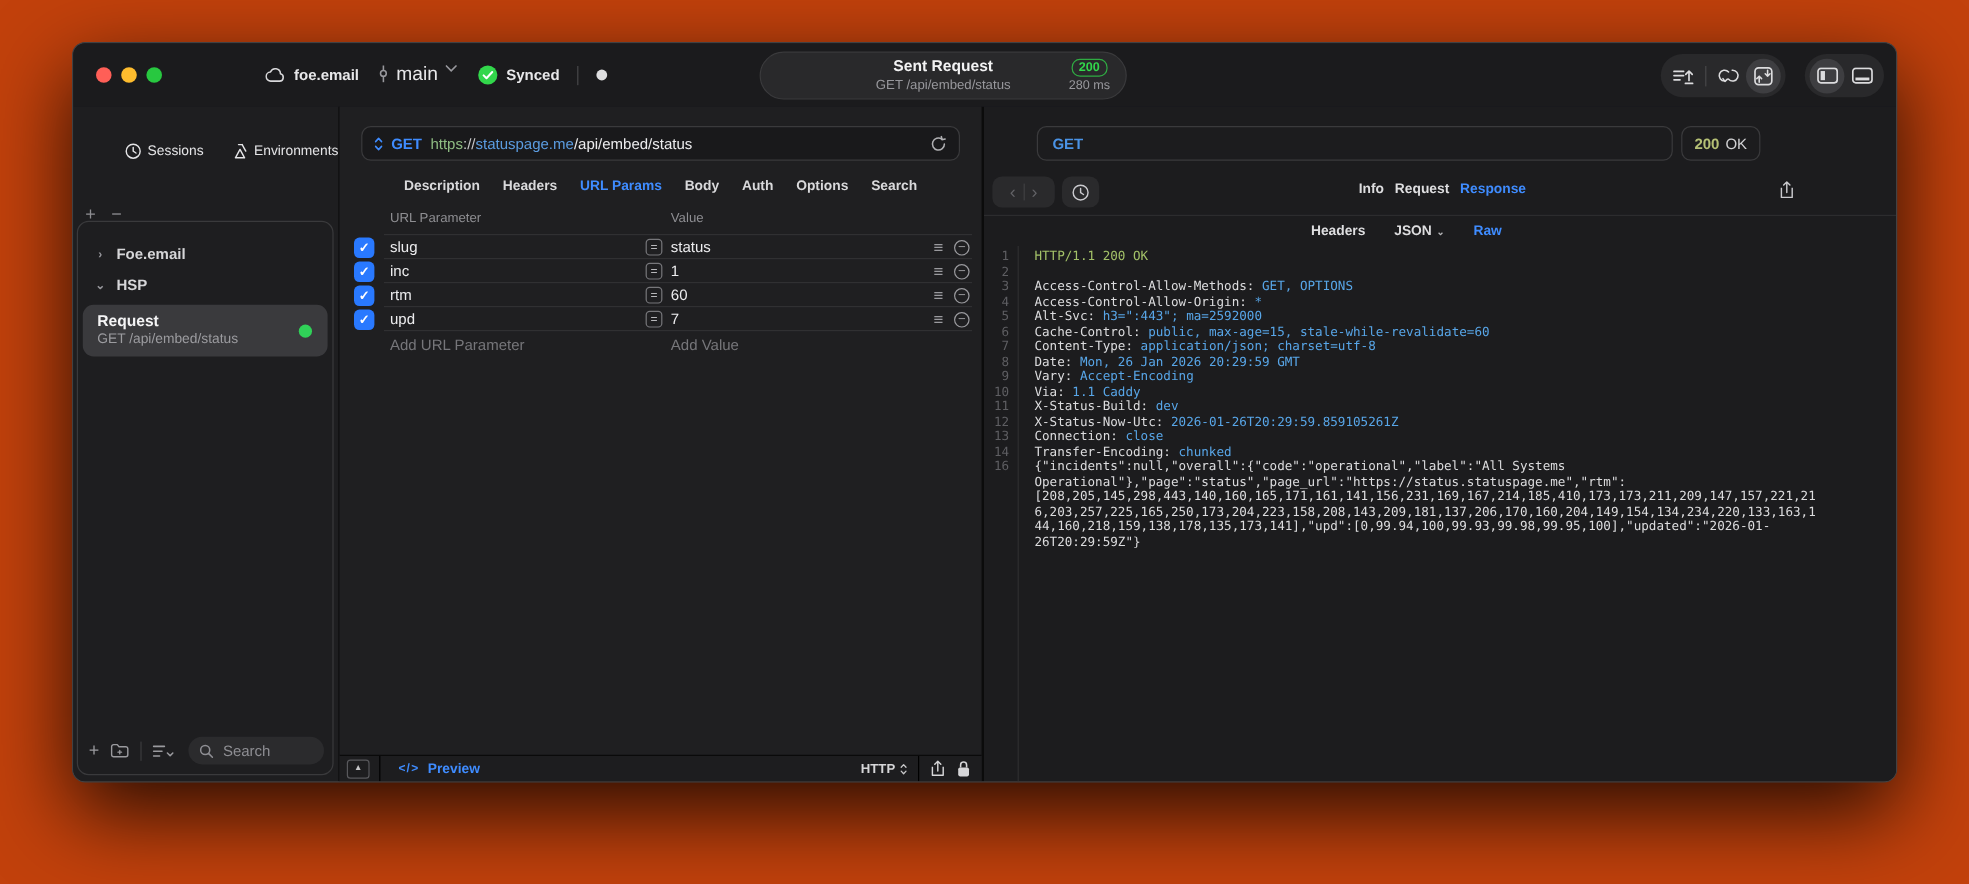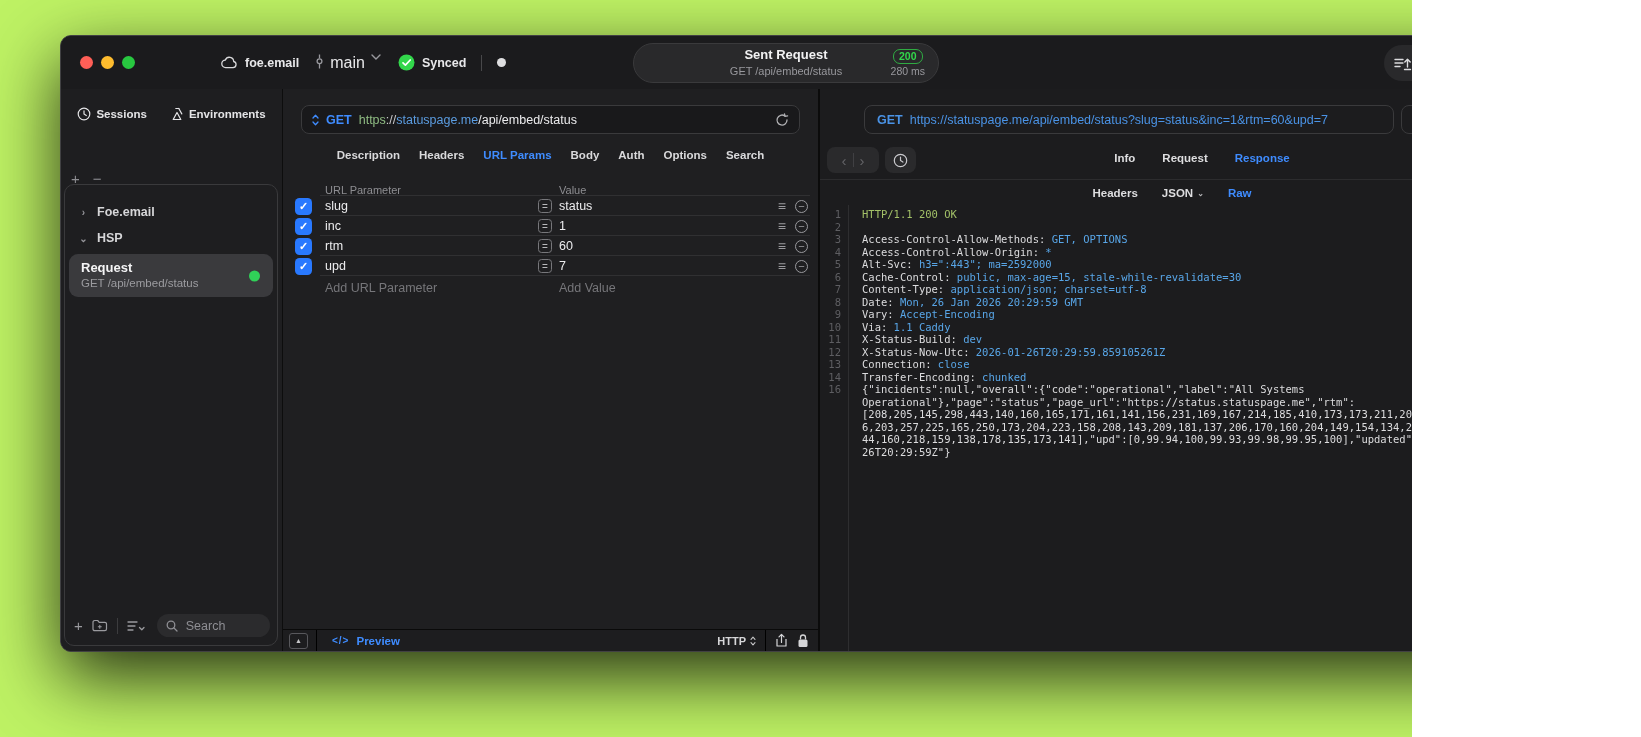--- a/index.html
+++ b/index.html
@@ -1,16 +1,16 @@
 <!DOCTYPE html>
 <html><head>
 <meta charset="utf-8">
 <style>
   html,body{margin:0;padding:0;}
-  .screen{position:relative;width:1412px;height:737px;background:#bef264;font-family:"Liberation Sans",sans-serif;overflow:hidden;color:#e8e8ea;}
+  .screen{position:relative;width:1641px;height:737px;background:#c2410c;font-family:"Liberation Sans",sans-serif;overflow:hidden;color:#e8e8ea;}
   .window{position:absolute;left:60px;top:35px;width:1521px;height:617px;background:#1e1e20;border:1px solid #414143;border-radius:11px;box-shadow:0 25px 70px rgba(0,0,0,.8);overflow:hidden;display:flex;flex-direction:column;box-sizing:border-box;}
   svg{display:block;}
   
   .titlebar{flex:0 0 53px;height:53px;display:flex;align-items:center;position:relative;background:#1b1b1d;}
   .traffic{display:flex;gap:8px;margin-left:19px;}
   .tl{width:13px;height:13px;border-radius:50%;}
   .tl.red{background:#ff5f57}.tl.yellow{background:#febc2e}.tl.green{background:#28c840}
   .proj-group{display:flex;align-items:center;margin-left:86px;gap:7px;font-size:12.5px;font-weight:600;color:#e8e8ea;}
   .branch-group{display:flex;align-items:flex-start;gap:6px;margin-left:16px;color:#e8e8ea;}
   .sync-group{display:flex;align-items:center;gap:7px;margin-left:17px;}
@@ -29,21 +29,21 @@
   .p2{left:1443px;}
   .tb-btn{width:29px;height:29px;border-radius:50%;display:flex;align-items:center;justify-content:center;color:#dcdcde;}
   .tb-btn.hl{background:#3e3e41;}
   .tb-vdiv{width:1px;height:17px;background:#48484a;margin:0 4px;}
   
   .content{flex:1;display:flex;min-height:0;background:#1e1e20;}
   .sidebar{flex:0 0 221px;width:221px;position:relative;border-right:1px solid #0d0d0d;}
   .mid{flex:0 0 535px;width:535px;position:relative;border-right:2px solid #0b0b0b;background:#1f1f21;display:flex;flex-direction:column;}
   .resp{flex:1;position:relative;background:#1c1c1e;overflow:hidden;}
   
-  .sb-tabs{display:flex;gap:22px;justify-content:center;margin-top:18px;font-size:11.5px;font-weight:700;color:#e4e4e6;}
+  .sb-tabs{display:flex;gap:22px;justify-content:flex-end;margin-top:30px;font-size:11.5px;font-weight:400;color:#e4e4e6;}
   .sb-tab{display:flex;align-items:center;gap:5px;}
   .sb-plusminus{position:absolute;top:82px;left:10px;display:flex;gap:13px;color:#8e8e92;font-size:15px;line-height:1;}
   .sb-inset{position:absolute;left:3px;right:4px;top:95px;bottom:5px;border:1px solid #3a3a3c;border-radius:10px;box-sizing:border-box;}
   .sb-tree{padding-top:14px;}
   .tree-row{display:flex;align-items:center;gap:9px;padding:6px 14px;color:#d6d6d8;font-size:12.5px;font-weight:600;}
   .chev{color:#98989d;font-size:10px;width:9px;text-align:center;}
   .req-card{margin:3px 4px 0;background:#3a3a3d;border-radius:9px;padding:6px 12px 8px;position:relative;}
   .req-title{font-size:13px;font-weight:700;color:#f4f4f5;}
   .req-sub{font-size:11.5px;color:#9c9ca0;margin-top:2px;}
   .req-dot{position:absolute;right:13px;top:50%;transform:translateY(-50%);width:11px;height:11px;border-radius:50%;background:#30d158;}
@@ -54,21 +54,21 @@
   ::placeholder{color:#8e8e93;opacity:1;}
   
   .url-bar{margin:16px 18px 0;height:29px;background:#19191b;border:1px solid #3a3a3c;border-radius:8px;display:flex;align-items:center;padding:0 10px;gap:7px;font-size:12.5px;box-sizing:border-box;}
   .m-get{color:#3f8cff;font-weight:700;}
   .u-scheme{color:#8fbc83;}.u-sep{color:#c9c9cb;}.u-host{color:#5b9ce0;}.u-path{color:#ececee;}
   .u-url{display:flex;}
   .u-refresh{margin-left:auto;color:#b0b0b3;}
   .rtabs{display:flex;justify-content:center;gap:19px;margin-top:15px;font-size:11.5px;font-weight:600;color:#d9d9db;}
   .rtab.active{color:#3f8cff;}
   .ptable{margin-top:15px;font-size:12.5px;}
-  .phead{position:relative;height:20px;display:flex;align-items:flex-end;color:#8e8e92;font-size:11px;}
+  .phead{position:relative;height:20px;display:flex;align-items:flex-start;color:#8e8e92;font-size:11px;}
   .phead .c1{margin-left:42px;}
   .phead .c2{position:absolute;left:276px;}
   .phead::after,.param-row::after{content:"";position:absolute;left:37px;right:8px;bottom:0;border-bottom:1px solid #303032;}
   .param-row{display:flex;align-items:center;height:20px;position:relative;}
   .cb{width:17px;height:17px;border-radius:4.5px;background:#2979ff;color:#fff;font-size:11px;font-weight:700;display:flex;align-items:center;justify-content:center;margin-left:12px;flex:0 0 17px;}
   .pname{margin-left:13px;width:213px;color:#ececee;}
   .eq{width:14px;height:14px;border:1px solid #77777b;border-radius:3.5px;color:#b8b8bb;font-size:10px;display:flex;align-items:center;justify-content:center;flex:0 0 14px;box-sizing:border-box;}
   .pval{margin-left:7px;color:#ececee;flex:1;}
   .ricons{display:flex;gap:9px;margin-right:10px;color:#9a9a9e;align-items:center;}
   .hamb{font-size:14px;line-height:1;}
@@ -88,21 +88,21 @@
   .resp-top{margin:16px 0 0 44px;display:flex;gap:7px;}
   .resp-url{width:530px;height:29px;border:1px solid #3a3a3c;border-radius:8px;display:flex;align-items:center;padding:0 12px;font-size:12.5px;color:#4a93e6;gap:7px;box-sizing:border-box;white-space:nowrap;overflow:hidden;}
   .r-get{font-weight:700;}
   .resp-status{height:29px;border:1px solid #3a3a3c;border-radius:8px;display:flex;align-items:center;padding:0 10px;gap:5px;font-size:12.5px;box-sizing:border-box;}
   .st-code{color:#b5c075;font-weight:700;}
   .st-ok{color:#d2d2d4;}
   .resp-ctrl{position:relative;height:28px;margin-top:12px;}
   .nav-pill{position:absolute;left:7px;top:1px;width:52px;height:26px;background:#2a2a2c;border-radius:8px;display:flex;align-items:center;justify-content:center;color:#636367;font-size:15px;}
   .nav-div{width:1px;height:14px;background:#404043;margin:0 6px;}
   .hist-pill{position:absolute;left:65px;top:1px;width:31px;height:26px;background:#2a2a2c;border-radius:8px;display:flex;align-items:center;justify-content:center;color:#cacace;}
-  .resp-tabs{position:absolute;left:4px;right:0;top:6px;display:flex;justify-content:center;gap:27px;font-size:11.5px;font-weight:600;color:#dedee0;}
+  .resp-tabs{position:absolute;left:4px;right:0;top:6px;display:flex;justify-content:center;gap:9px;font-size:11.5px;font-weight:600;color:#dedee0;}
   .resp-tab.active{color:#3f8cff;}
   .resp-share{position:absolute;right:84px;top:4px;color:#cacace;}
   .resp-sep{margin-top:5px;border-top:1px solid #2c2c2e;}
   .view-tabs{display:flex;justify-content:center;align-items:center;gap:24px;margin-top:7px;font-size:11.5px;font-weight:600;color:#dedee0;transform:translateX(-28px);}
   .view-tab{display:flex;align-items:center;gap:4px;}
   .view-tab.active{color:#3f8cff;}
   .jchev{font-size:8px;color:#b8b8bb;}
   .gutter-line{position:absolute;left:28px;top:116px;bottom:0;width:1px;background:#2e2e30;}
   .resp-body{margin-top:9px;font-family:"DejaVu Sans Mono",monospace;font-size:10.5px;line-height:12.5px;position:relative;}
   .bline{display:flex;}
@@ -398,21 +398,20 @@
                 </svg>
             </span>
           </span>
         </div>
       </main>
 
       <section class="resp">
         <div class="resp-top">
           <div class="resp-url">
             <span class="r-get">GET</span>
-            <span>https://statuspage.me/api/embed/status?slug=status&amp;inc=1&amp;rtm=60&amp;upd=7</span>
           </div>
           <div class="resp-status">
             <span class="st-code">200</span>
             <span class="st-ok">OK</span>
           </div>
         </div>
 
         <div class="resp-ctrl">
           <div class="nav-pill">
             <span>‹</span>
@@ -471,21 +470,21 @@
             <div class="bline">
               <span class="ln">4</span>
               <span class="lcode"><span class="seg-plain">Access-Control-Allow-Origin: </span><span class="seg-blue">*</span></span>
             </div>
             <div class="bline">
               <span class="ln">5</span>
               <span class="lcode"><span class="seg-plain">Alt-Svc: </span><span class="seg-blue">h3=":443"; ma=2592000</span></span>
             </div>
             <div class="bline">
               <span class="ln">6</span>
-              <span class="lcode"><span class="seg-plain">Cache-Control: </span><span class="seg-blue">public, max-age=15, stale-while-revalidate=30</span></span>
+              <span class="lcode"><span class="seg-plain">Cache-Control: </span><span class="seg-blue">public, max-age=15, stale-while-revalidate=60</span></span>
             </div>
             <div class="bline">
               <span class="ln">7</span>
               <span class="lcode"><span class="seg-plain">Content-Type: </span><span class="seg-blue">application/json; charset=utf-8</span></span>
             </div>
             <div class="bline">
               <span class="ln">8</span>
               <span class="lcode"><span class="seg-plain">Date: </span><span class="seg-blue">Mon, 26 Jan 2026 20:29:59 GMT</span></span>
             </div>
             <div class="bline">

